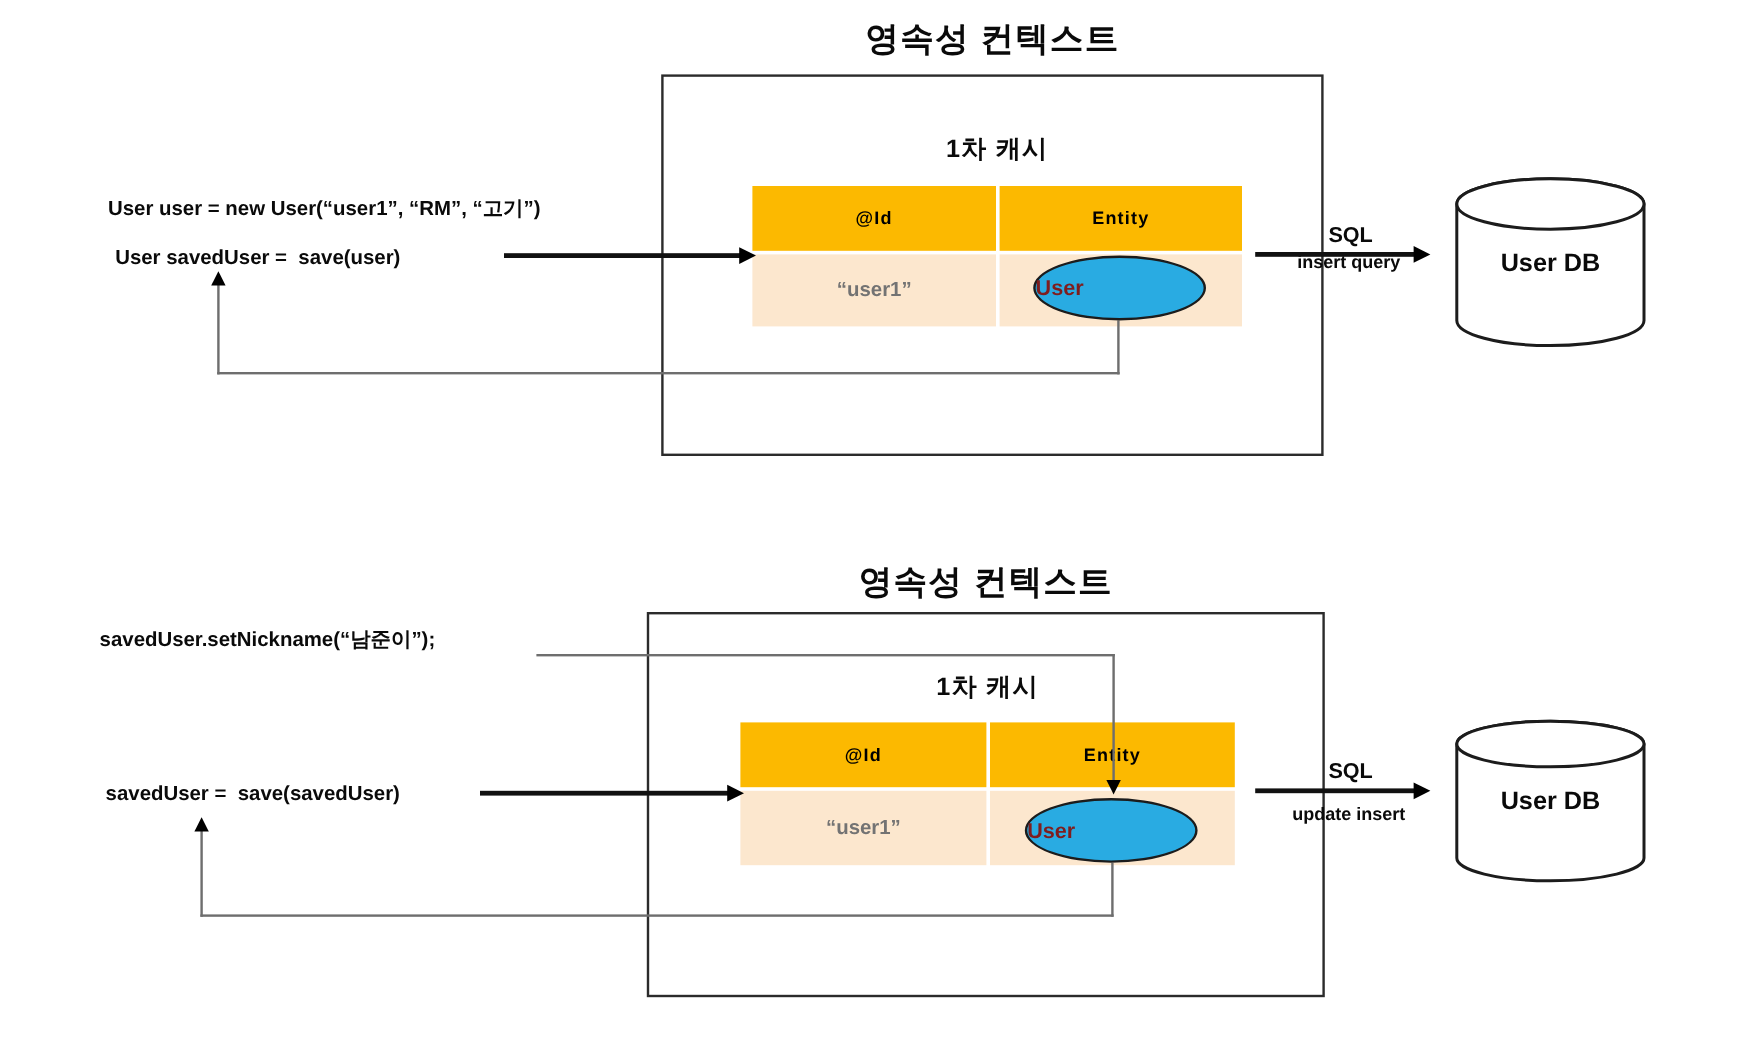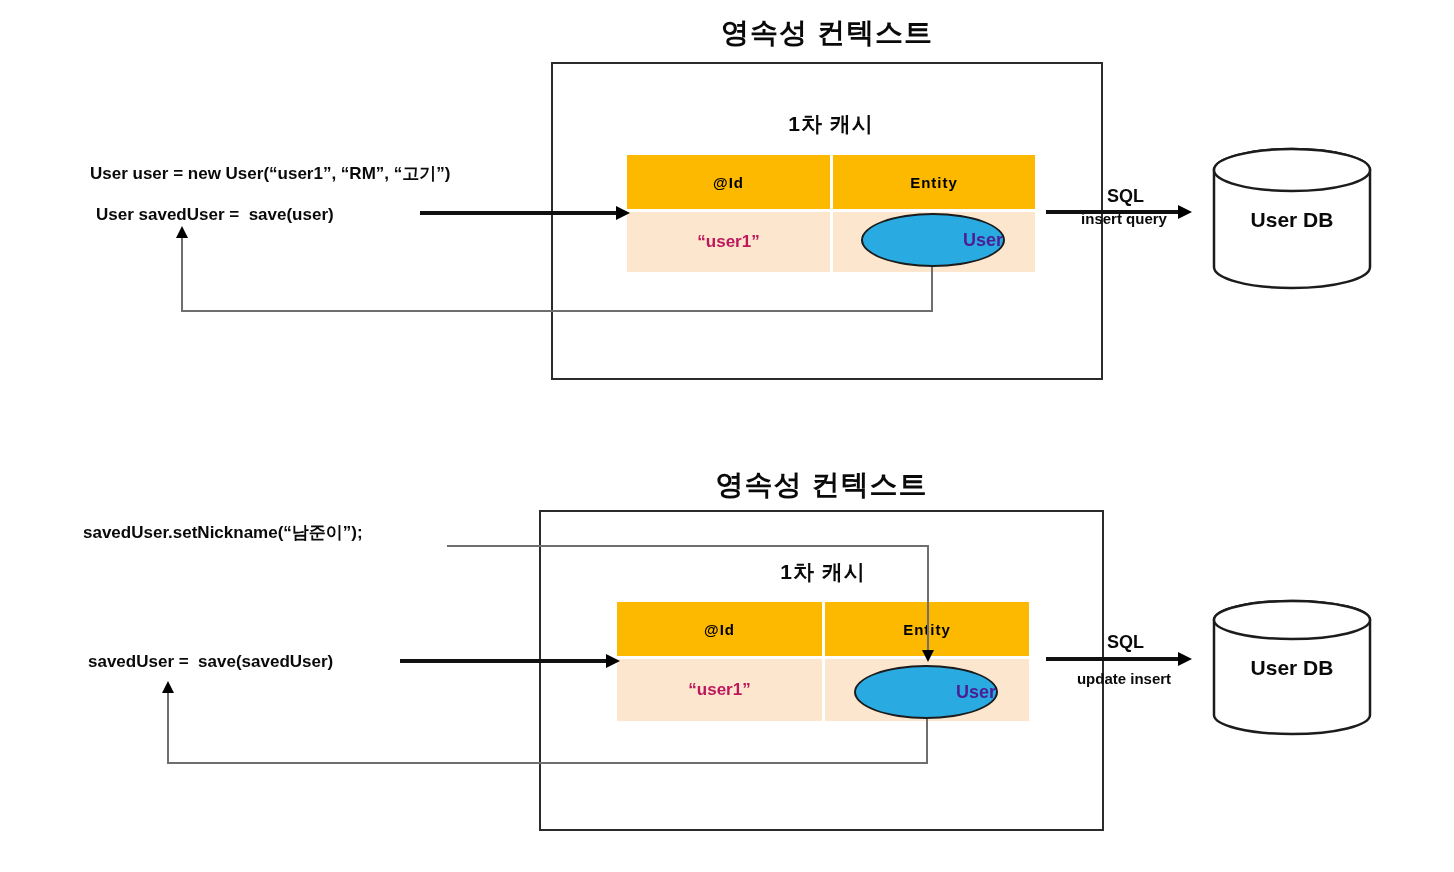--- a/index.html
+++ b/index.html
@@ -17,25 +17,25 @@
 
   .abs{position:absolute;text-align:center;}
   .ctx-title{font-size:28px;text-align:center;letter-spacing:1px;z-index:3;}
   .ctx-box{border:2px solid var(--box-border);background:transparent;z-index:1;}
   .cache-title{font-size:21px;letter-spacing:1px;z-index:3;}
 
   .code{font-size:17px;white-space:pre;z-index:4;}
 
   .cell{position:absolute;display:flex;align-items:center;justify-content:center;z-index:2;}
   .cell.hdr{background:var(--header-orange);color:#000000;font-size:15px;letter-spacing:1px;}
-  .cell.bdy{background:var(--row-peach);color:#be185d;font-size:17px;}
+  .cell.bdy{background:var(--row-peach);color:#737373;font-size:17px;}
 
   .entity-ellipse{position:absolute;background:var(--entity-blue);border:2.5px solid #1c1c1c;
-    border-radius:50%;display:flex;align-items:center;justify-content:flex-end;
-    color:#4c1d95;font-size:18px;z-index:6;}
+    border-radius:50%;display:flex;align-items:center;justify-content:flex-start;
+    color:#7f1d1d;font-size:18px;z-index:6;}
 
   .hline{position:absolute;background:var(--line-dark);height:3.5px;z-index:5;}
   .hline.thin{height:1.8px;background:var(--line-gray);}
   .vline{position:absolute;background:var(--line-gray);width:1.8px;z-index:5;}
 
   .arr-right{position:absolute;width:0;height:0;border-top:7px solid transparent;
     border-bottom:7px solid transparent;border-left:14px solid #000;z-index:7;}
   .arr-up{position:absolute;width:0;height:0;border-left:6px solid transparent;
     border-right:6px solid transparent;border-bottom:12px solid #000;z-index:7;}
   .arr-down{position:absolute;width:0;height:0;border-left:6px solid transparent;

